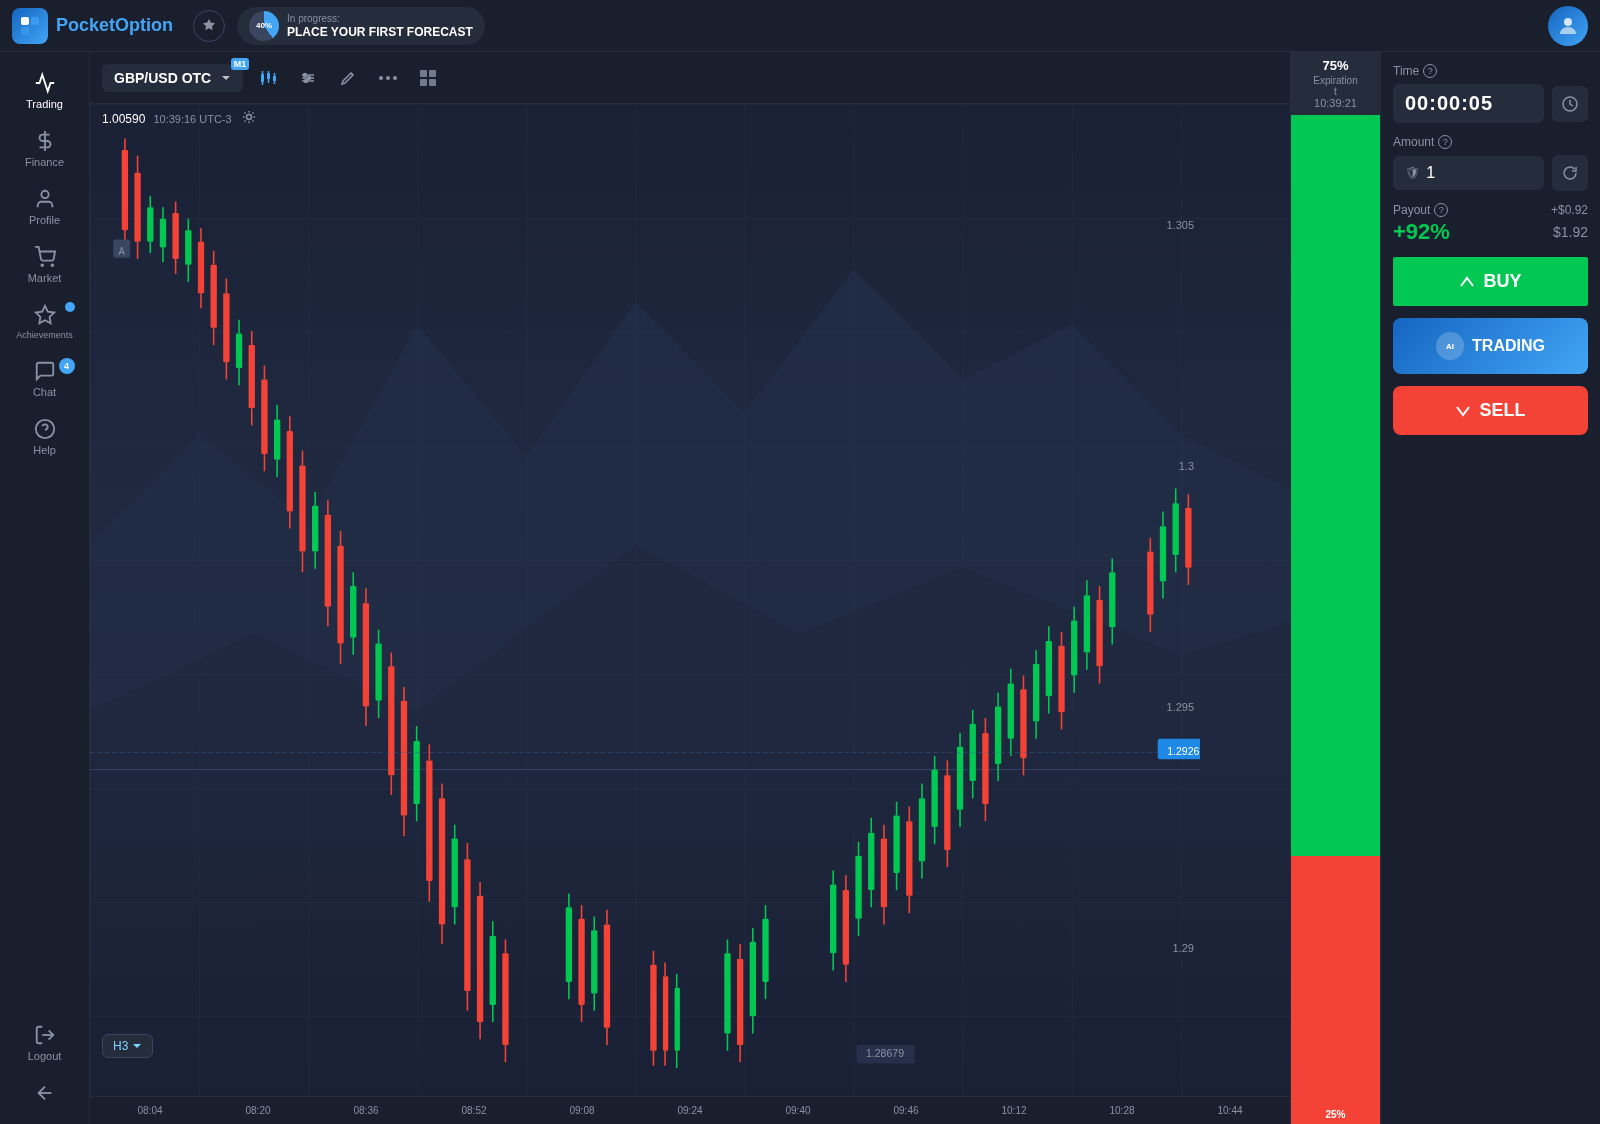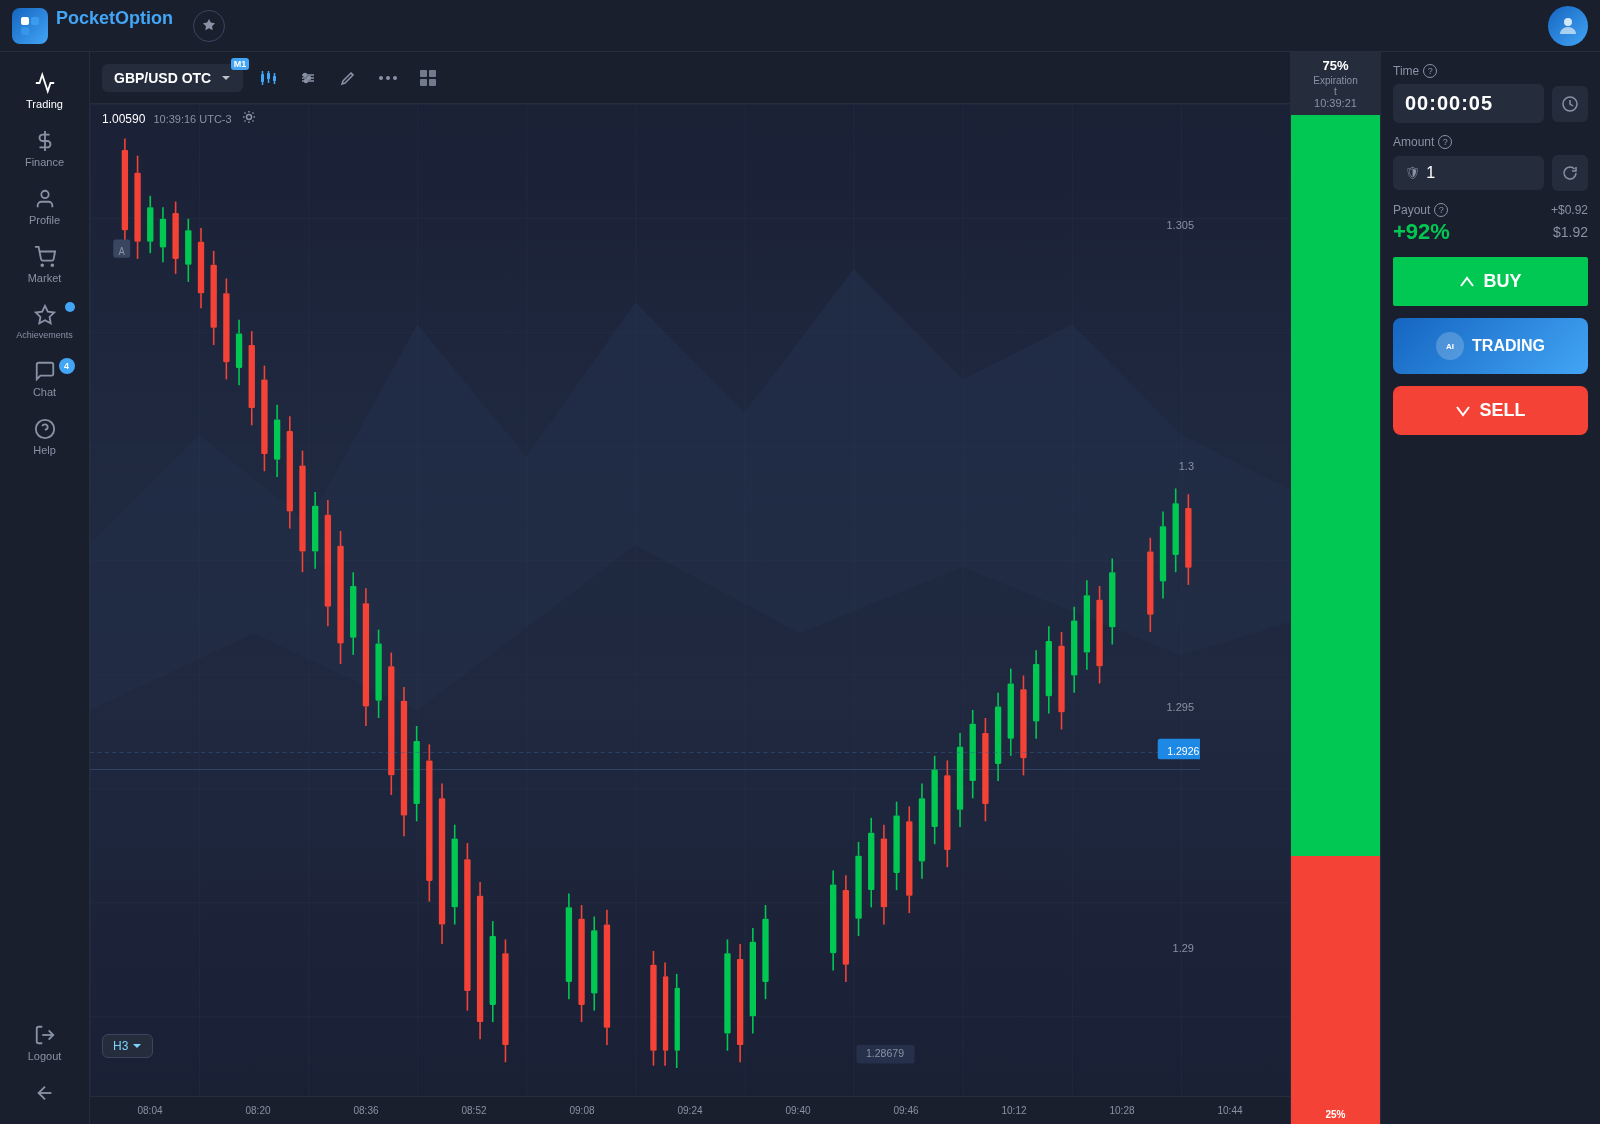--- a/index.html
+++ b/index.html
@@ -1,20 +1,20 @@
 <!DOCTYPE html>
 <html><head>
   <meta charset="utf-8">
   <style>
     * { margin: 0; padding: 0; box-sizing: border-box; }
     body { background: #1a1f2e; color: #fff; font-family: 'Segoe UI', Arial, sans-serif; width: 1600px; height: 1124px; overflow: hidden; display: flex; flex-direction: column; }
 
     
     .header { background: #1a1f2e; height: 52px; display: flex; align-items: center; padding: 0 12px; border-bottom: 1px solid #252d3d; flex-shrink: 0; }
-    .logo { display: flex; gap: 8px; margin-right: 20px; }
+    .logo { display: flex; align-items: center; gap: 8px; margin-right: 20px; }
     .logo-icon { width: 36px; height: 36px; background: linear-gradient(135deg, #1565c0, #42a5f5); border-radius: 8px; display: flex; align-items: center; justify-content: center; font-weight: bold; font-size: 18px; color: #fff; }
     .logo-text { font-size: 18px; font-weight: 600; color: #fff; }
     .logo-text span { color: #42a5f5; }
     .star-btn { background: none; border: 1px solid #3a4560; border-radius: 50%; width: 32px; height: 32px; display: flex; align-items: center; justify-content: center; cursor: pointer; color: #8892a4; margin-right: 12px; }
     .progress-pill { background: #252d3d; border-radius: 20px; padding: 4px 12px; display: flex; align-items: center; gap: 8px; cursor: pointer; }
     .progress-circle { width: 30px; height: 30px; border-radius: 50%; background: conic-gradient(#42a5f5 144deg, #3a4560 144deg); display: flex; align-items: center; justify-content: center; font-size: 9px; font-weight: bold; color: #fff; }
     .progress-text { font-size: 11px; color: #8892a4; line-height: 1.3; }
     .progress-text strong { color: #fff; font-size: 12px; display: block; }
     .header-right { margin-left: auto; }
     .avatar-btn { width: 40px; height: 40px; border-radius: 50%; background: linear-gradient(135deg, #1565c0, #42a5f5); display: flex; align-items: center; justify-content: center; cursor: pointer; overflow: hidden; }
@@ -104,20 +104,29 @@
     </div>
     <span class="logo-text"><span>Pocket</span><span>Option</span></span>
   </div>
 
   <button class="star-btn">
     <svg width="16" height="16" viewBox="0 0 16 16" fill="currentColor">
       <path d="M8 1l1.8 3.6L14 5.3l-3 2.9.7 4.1L8 10.3l-3.7 2 .7-4.1-3-2.9 4.2-.7z"></path>
     </svg>
   </button>
 
+  <div class="progress-pill">
+    <div class="progress-circle">
+      <span style="font-size:8px">40%</span>
+    </div>
+    <div class="progress-text">
+      <span style="font-size:10px;color:#8892a4">In progress:</span>
+      <strong>PLACE YOUR FIRST FORECAST</strong>
+    </div>
+  </div>
 
   <div class="header-right">
     <div class="avatar-btn">
       <svg width="24" height="24" viewBox="0 0 24 24" fill="none">
         <circle cx="12" cy="8" r="4" fill="#fff" opacity="0.8"></circle>
         <path d="M4 20c0-4 3.6-7 8-7s8 3 8 7" fill="#fff" opacity="0.6"></path>
       </svg>
     </div>
   </div>
 </div>

